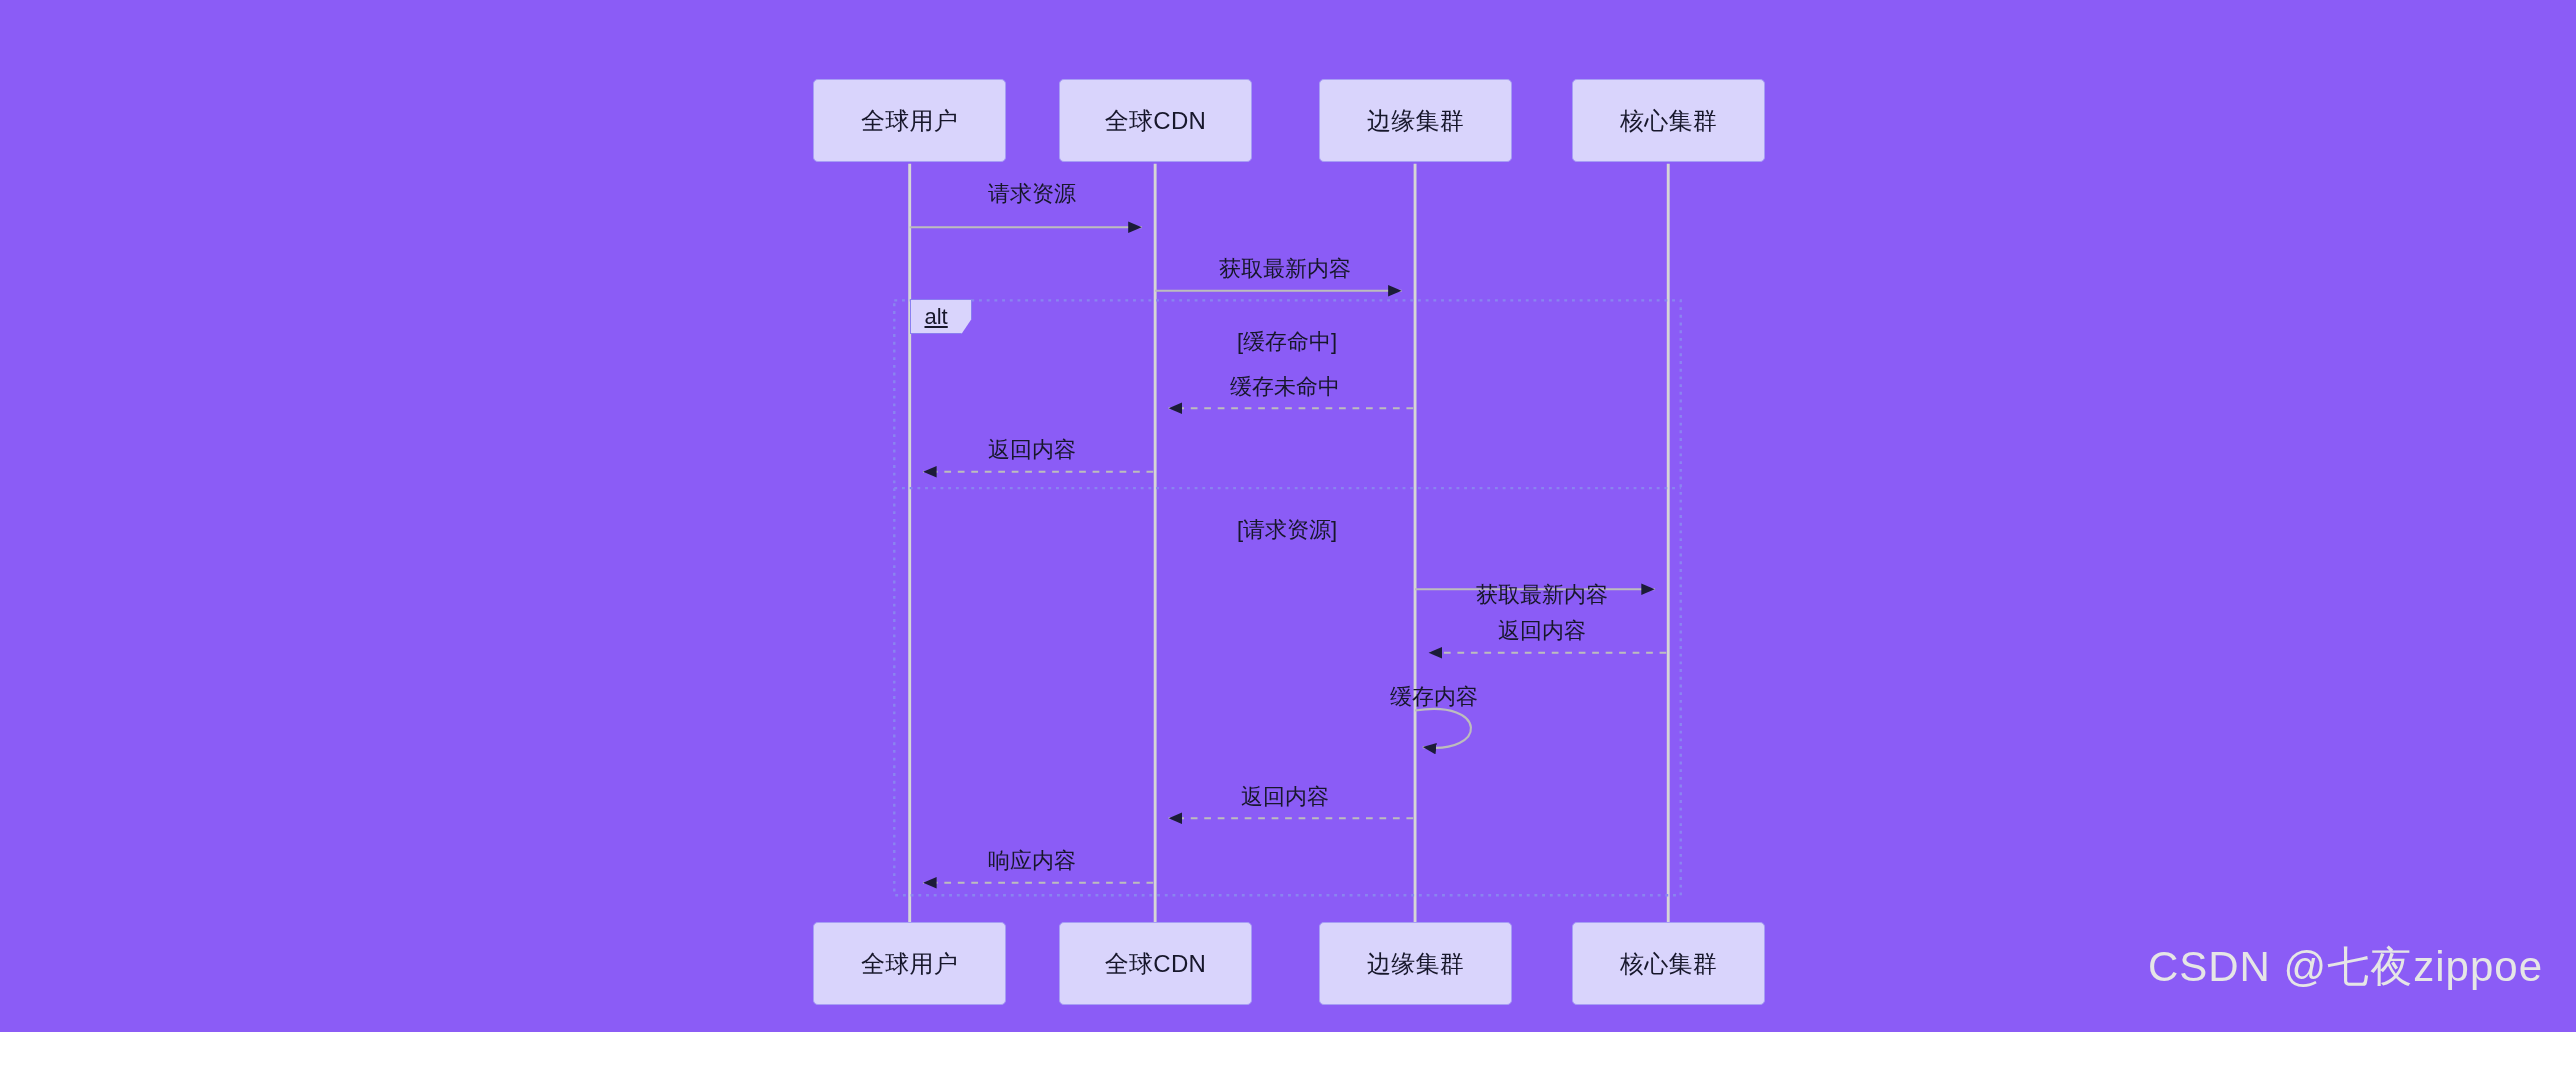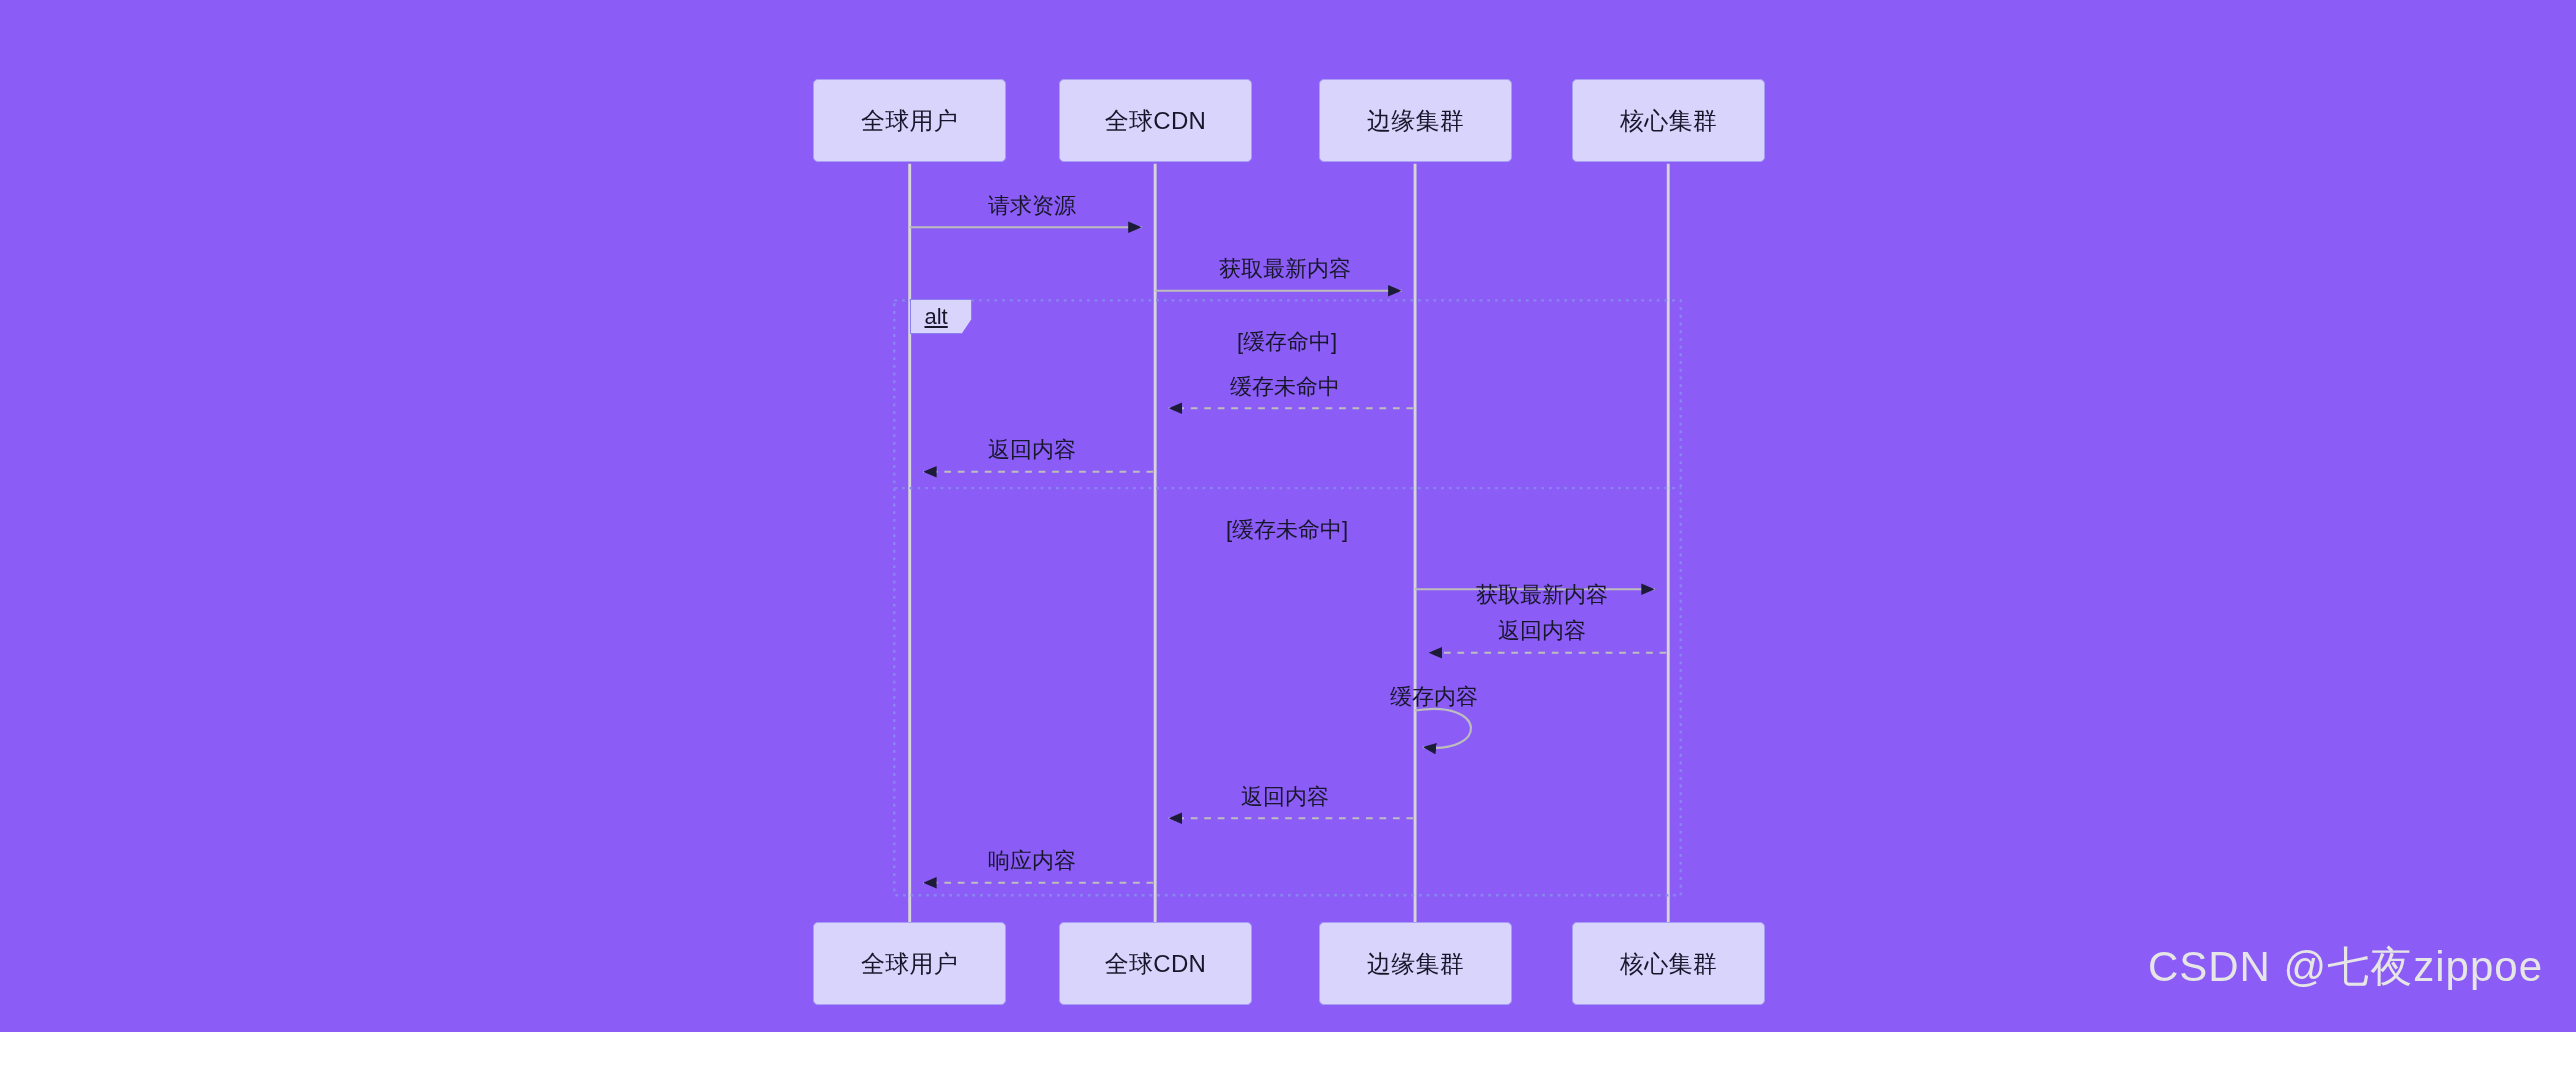--- a/index.html
+++ b/index.html
@@ -140,33 +140,33 @@
         <span class="participant-label">全球CDN</span>
       </div>
       <div class="participant-box" style="left: 1319px; top: 922px; width: 193px; height: 83px;">
         <span class="participant-label">边缘集群</span>
       </div>
       <div class="participant-box" style="left: 1572px; top: 922px; width: 193px; height: 83px;">
         <span class="participant-label">核心集群</span>
       </div>
     </div>
   <div id="msg-labels">
-      <div class="msg-label" style="left: 1032px; top: 191px; font-family: Liberation Mono, monospace;">请求资源</div>
+      <div class="msg-label" style="left: 1032px; top: 179px; font-family: Liberation Mono, monospace;">请求资源</div>
       <div class="msg-label" style="left: 1285px; top: 254px;">获取最新内容</div>
       <div class="msg-label" style="left: 1285px; top: 372px;">缓存未命中</div>
       <div class="msg-label" style="left: 1032px; top: 435px;">返回内容</div>
       <div class="msg-label" style="left: 1542px; top: 553px; margin-top: 27px;">获取最新内容</div>
       <div class="msg-label" style="left: 1542px; top: 616px;">返回内容</div>
       <div class="msg-label" style="left: 1434px; top: 682px;">缓存内容</div>
       <div class="msg-label" style="left: 1285px; top: 782px;">返回内容</div>
       <div class="msg-label" style="left: 1032px; top: 846px;">响应内容</div>
     </div>
   <div id="cond-labels">
       <div class="cond-label" style="left: 1287px; top: 327px;">[缓存命中]</div>
-      <div class="cond-label" style="left: 1287px; top: 515px;">[缓存未命中]</div>
+      <div class="cond-label" style="left: 1287px; top: 515px;">[请求资源]</div>
     </div>
 
   <div class="alt-tag" id="alt-tag" style="left: 910px; top: 299px; width: 62px; height: 35px; text-decoration: underline;">
     <span>alt</span>
   </div>
 
   <div class="watermark">CSDN @七夜zippoe</div>
 </div>
 
 

